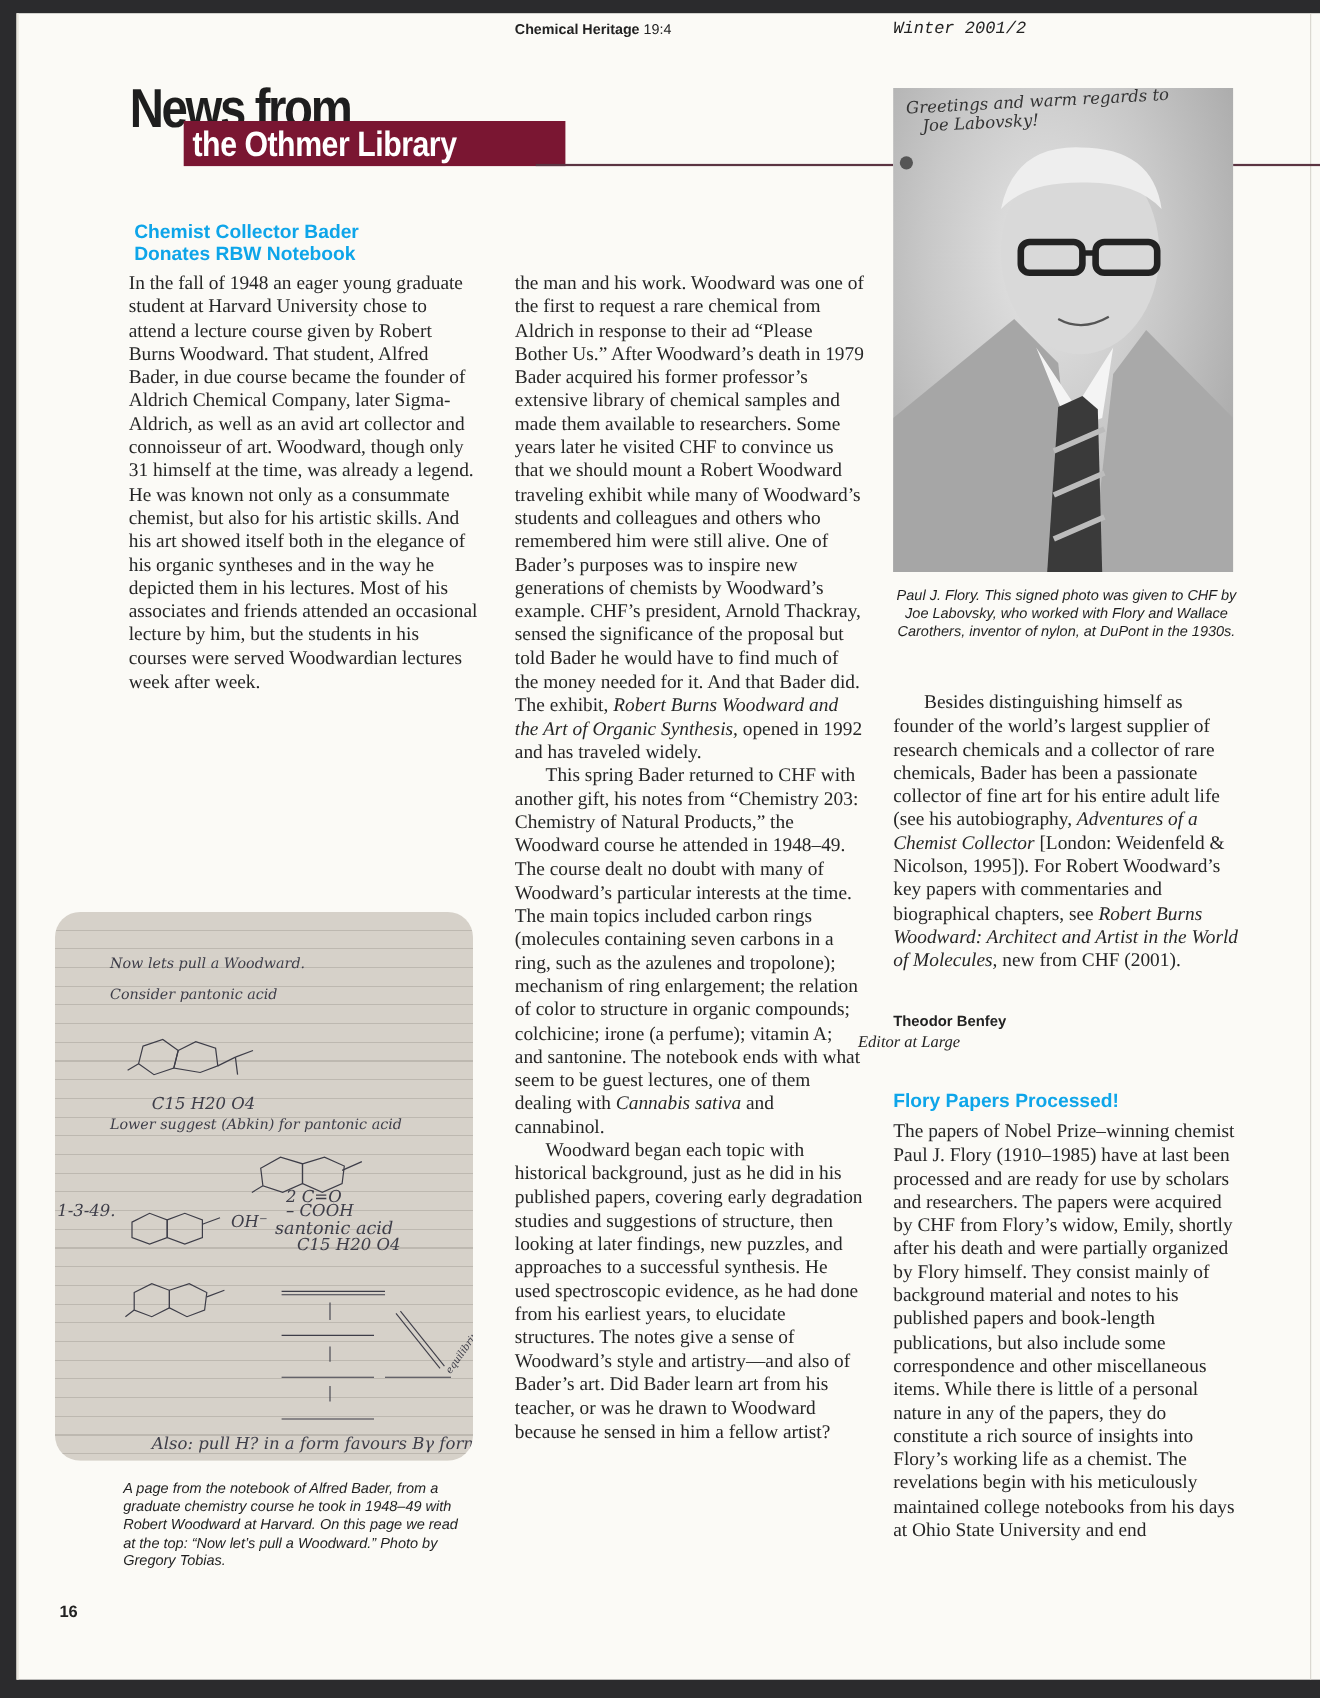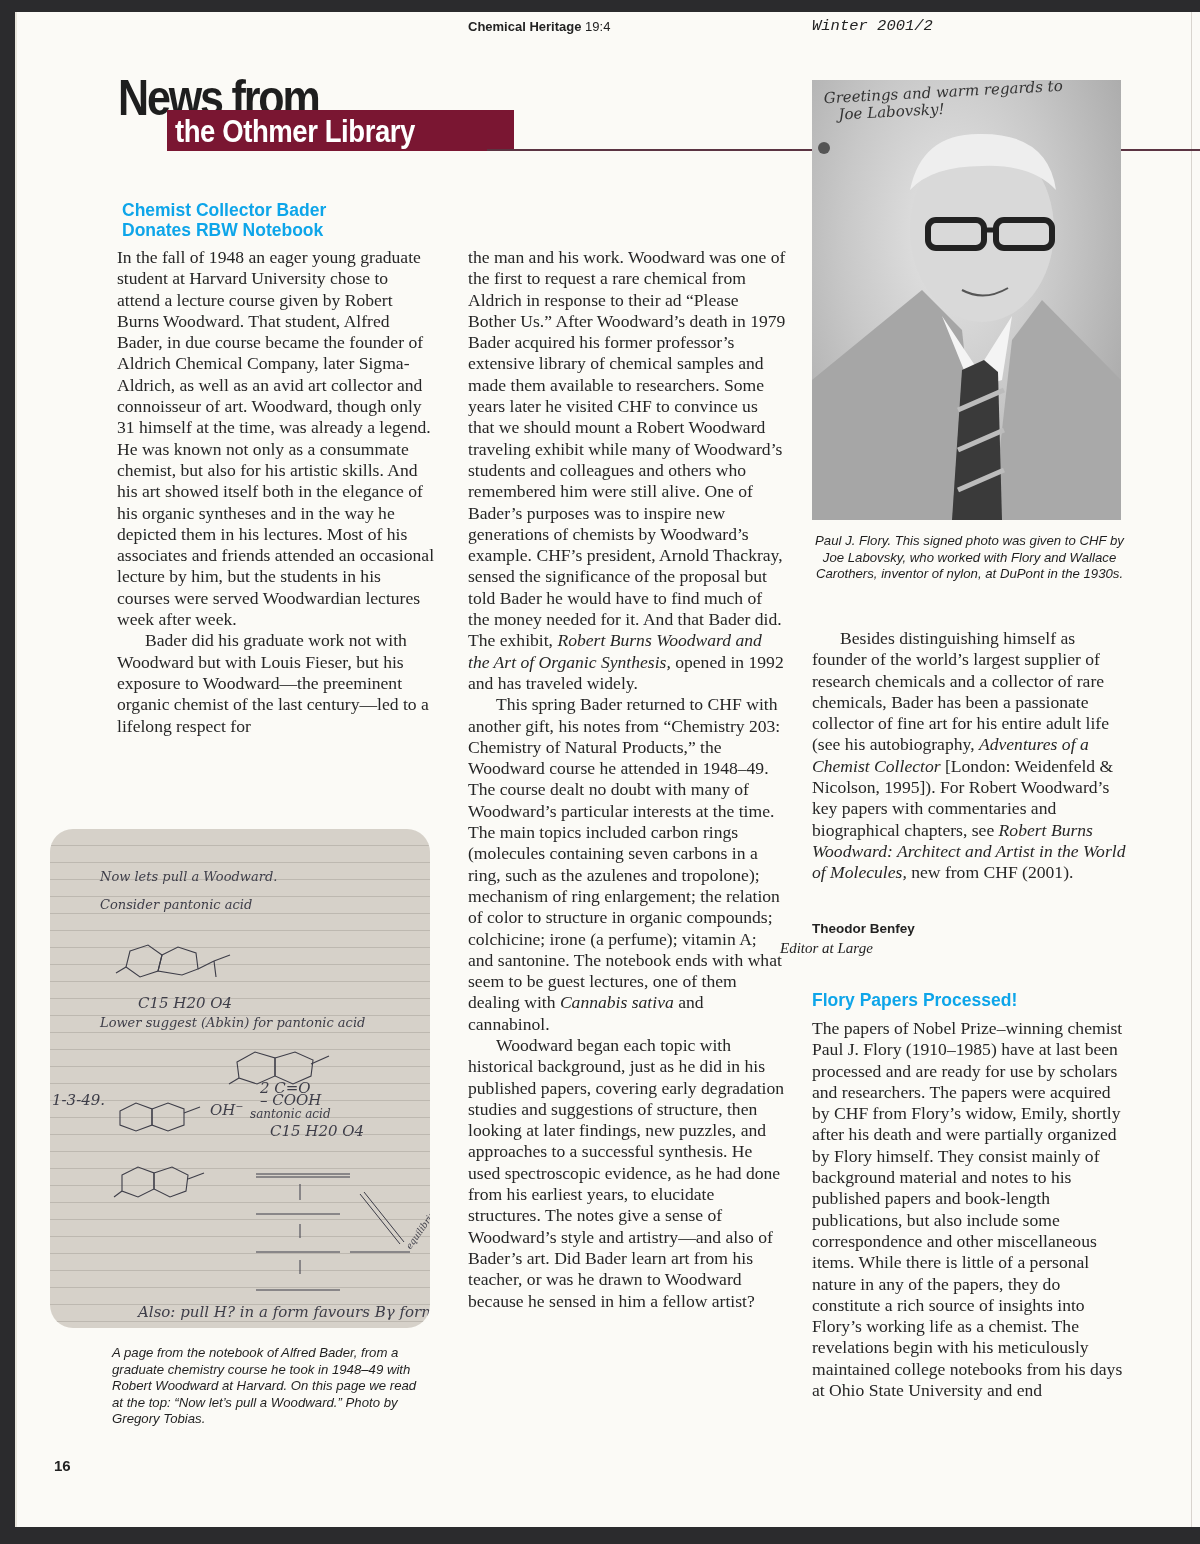--- a/index.html
+++ b/index.html
@@ -102,21 +102,20 @@
 <div class="abs mast-rule" style="left:487px; top:149px; width:325px;"></div>
 <div class="abs mast-rule" style="left:1121px; top:149px; width:79px;"></div>
 
 <div class="abs section-head" style="left:122px; top:200px; width:320px;">
   <div>Chemist Collector Bader</div>
   <div>Donates RBW Notebook</div>
 </div>
 
 <div class="abs body-text" style="left:117px; top:247px; width:318px;">
   <p>In the fall of 1948 an eager young graduate student at Harvard University chose to attend a lecture course given by Robert Burns Woodward. That student, Alfred Bader, in due course became the founder of Aldrich Chemical Company, later Sigma-Aldrich, as well as an avid art collector and connoisseur of art. Woodward, though only 31 himself at the time, was already a legend. He was known not only as a consummate chemist, but also for his artistic skills. And his art showed itself both in the elegance of his organic syntheses and in the way he depicted them in his lectures. Most of his associates and friends attended an occasional lecture by him, but the students in his courses were served Woodwardian lectures week after week.</p>
-  <p class="indent">Bader did his graduate work not with Woodward but with Louis Fieser, but his exposure to Woodward—the preeminent organic chemist of the last century—led to a lifelong respect for</p>
 </div>
 
 <div class="abs notebook" style="left:50px; top:829px; width:380px; height:499px;border-radius:23px;">
   <span class="hw" style="left:50px; top:40px; font-size:13px;">Now lets pull a Woodward.</span>
   <span class="hw" style="left:50px; top:68px; font-size:13px;">Consider pantonic acid</span>
   <svg class="abs" style="left:60px; top:110px;" width="130" height="50">
     <g fill="none" stroke="#3d3d48" stroke-width="1.1">
       <polygon points="20,12 38,6 52,16 48,32 30,38 16,28"></polygon>
       <polygon points="52,16 68,8 86,14 88,30 72,36 48,32"></polygon>
       <line x1="88" y1="30" x2="104" y2="22"></line>
@@ -132,21 +131,21 @@
       <polygon points="12,18 30,8 50,14 50,32 32,40 14,34"></polygon>
       <polygon points="50,14 70,8 88,16 86,32 68,40 50,32"></polygon>
       <line x1="86" y1="20" x2="104" y2="12"></line>
       <line x1="14" y1="34" x2="4" y2="40"></line>
     </g>
   </svg>
   <span class="hw" style="left:2px; top:262px;">1-3-49.</span>
   <span class="hw" style="left:210px; top:250px;">2 C=O</span>
   <span class="hw" style="left:210px; top:262px;">– COOH</span>
   <span class="hw" style="left:160px; top:272px;">OH⁻</span>
-  <span class="hw" style="left:200px; top:278px; font-size:12px;text-align:right;">santonic acid</span>
+  <span class="hw" style="left:200px; top:278px; font-size:16px;text-align:right;">santonic acid</span>
   <span class="hw" style="left:220px; top:293px;">C15 H20 O4</span>
   <svg class="abs" style="left:60px; top:268px;" width="100" height="40">
     <g fill="none" stroke="#3d3d48" stroke-width="1.1">
       <polygon points="10,14 26,6 42,12 42,28 26,34 10,28"></polygon>
       <polygon points="42,12 58,6 74,12 74,28 58,34 42,28"></polygon>
       <line x1="74" y1="16" x2="90" y2="10"></line>
     </g>
   </svg>
   <svg class="abs" style="left:60px; top:330px;" width="110" height="50">
     <g fill="none" stroke="#3d3d48" stroke-width="1.1">

